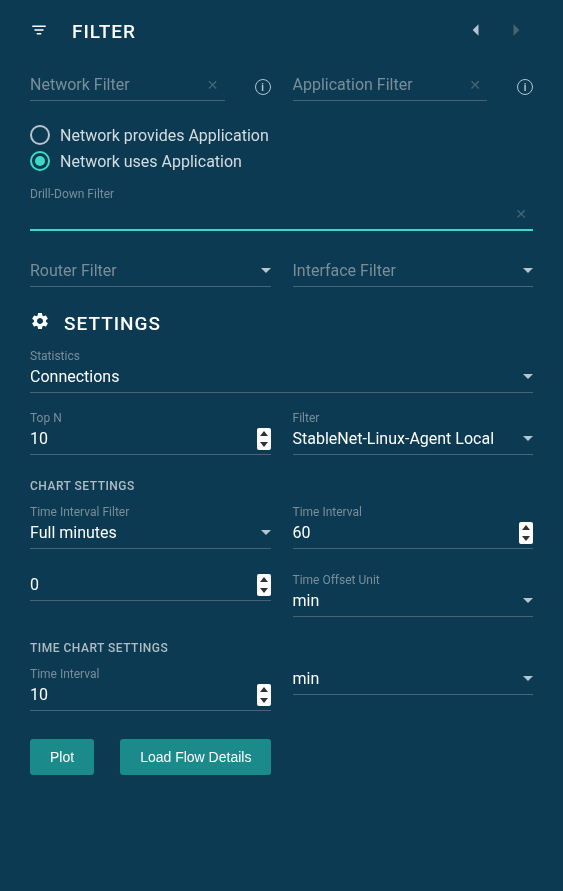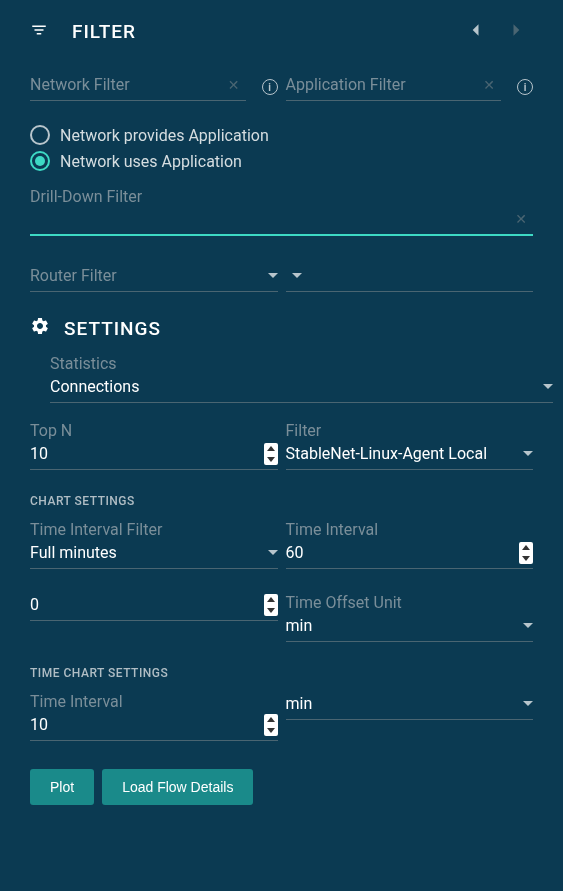--- a/index.html
+++ b/index.html
@@ -47,33 +47,33 @@
     }
     .nav-arrow {
       cursor: pointer;
       color: #b8c5cc;
     }
     .nav-arrow.disabled {
       color: #4a6572;
     }
     .row {
       display: flex;
-      gap: 8px;
+      gap: 22px;
       margin-bottom: 24px;
     }
     .field {
       flex: 1;
       position: relative;
     }
     .field-wide {
       width: 100%;
       position: relative;
     }
     .field-label {
-      font-size: 16px;
+      font-size: 12px;
       color: #7a8e99;
       margin-bottom: 2px;
       display: block;
     }
     .field-input-row {
       display: flex;
       align-items: center;
       border-bottom: 1px solid #4a6572;
       padding-bottom: 4px;
       min-height: 28px;
@@ -187,21 +187,21 @@
       margin-bottom: 14px;
     }
     .gear-icon {
       color: #ffffff;
     }
     .filter-icon-svg {
       color: #ffffff;
     }
     .buttons-row {
       display: flex;
-      gap: 8px;
+      gap: 26px;
       margin-top: 28px;
     }
     .btn {
       background: #1a8a8a;
       color: #ffffff;
       border: none;
       padding: 10px 20px;
       font-size: 14px;
       border-radius: 3px;
       cursor: pointer;
@@ -284,35 +284,36 @@
 
   <div class="row">
     <div class="field">
       <div class="field-input-row">
         <span class="field-placeholder">Router Filter</span>
         <div class="dropdown-arrow"></div>
       </div>
     </div>
     <div class="field">
       <div class="field-input-row">
+        <span class="field-placeholder">Interface Filter</span>
         <div class="dropdown-arrow"></div>
       </div>
     </div>
   </div>
 
   <div class="section-header settings-header">
     <span class="gear-icon">
       <svg width="20" height="20" viewBox="0 0 24 24" fill="currentColor">
         <path d="M19.14 12.94c.04-.3.06-.61.06-.94 0-.32-.02-.64-.07-.94l2.03-1.58c.18-.14.23-.41.12-.61l-1.92-3.32c-.12-.22-.37-.29-.59-.22l-2.39.96c-.5-.38-1.03-.7-1.62-.94l-.36-2.54c-.04-.24-.24-.41-.48-.41h-3.84c-.24 0-.43.17-.47.41l-.36 2.54c-.59.24-1.13.57-1.62.94l-2.39-.96c-.22-.08-.47 0-.59.22L2.74 8.87c-.12.21-.08.47.12.61l2.03 1.58c-.05.3-.09.63-.09.94s.02.64.07.94l-2.03 1.58c-.18.14-.23.41-.12.61l1.92 3.32c.12.22.37.29.59.22l2.39-.96c.5.38 1.03.7 1.62.94l.36 2.54c.05.24.24.41.48.41h3.84c.24 0 .44-.17.47-.41l.36-2.54c.59-.24 1.13-.56 1.62-.94l2.39.96c.22.08.47 0 .59-.22l1.92-3.32c.12-.22.07-.47-.12-.61l-2.01-1.58zM12 15.6c-1.98 0-3.6-1.62-3.6-3.6s1.62-3.6 3.6-3.6 3.6 1.62 3.6 3.6-1.62 3.6-3.6 3.6z"></path>
       </svg>
     </span>
     <span class="title">SETTINGS</span>
   </div>
 
-  <div class="field-wide" style="margin-bottom:18px;margin-left:20px;">
+  <div class="field-wide" style="margin-bottom:18px;">
     <span class="field-label">Statistics</span>
     <div class="field-input-row">
       <span class="field-value">Connections</span>
       <div class="dropdown-arrow"></div>
     </div>
   </div>
 
   <div class="row">
     <div class="field">
       <span class="field-label">Top N</span>

